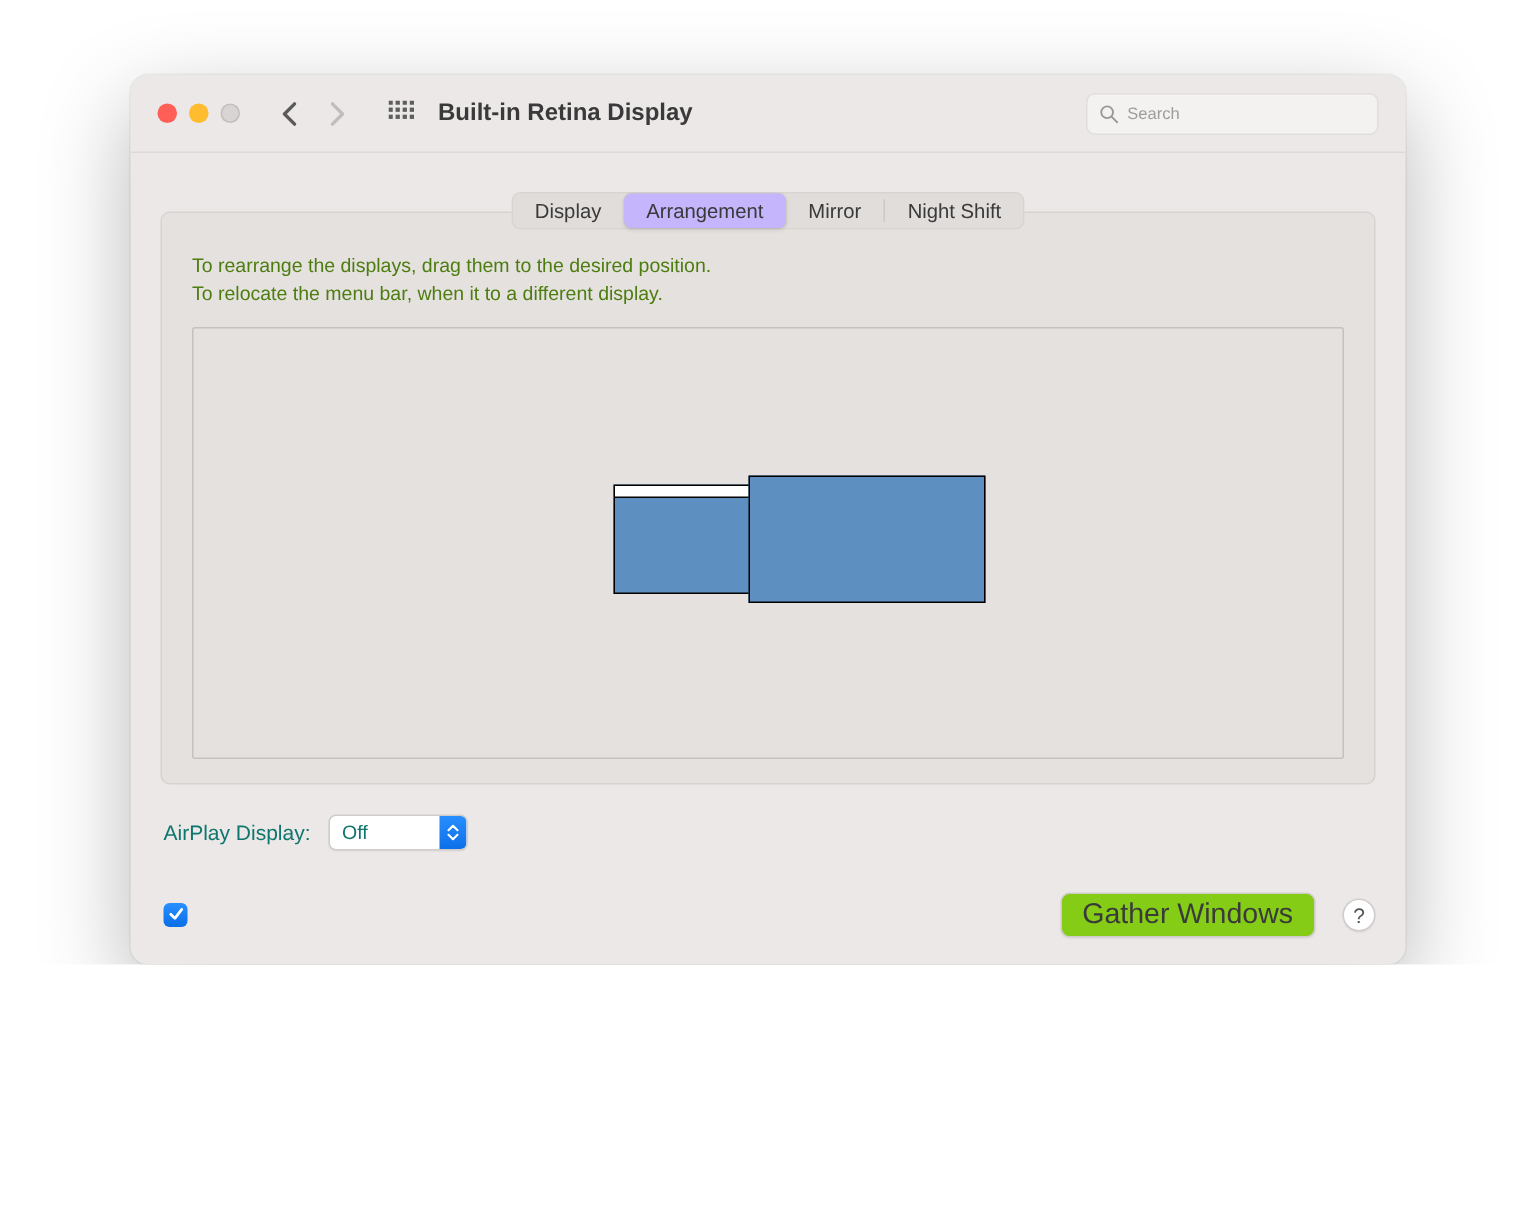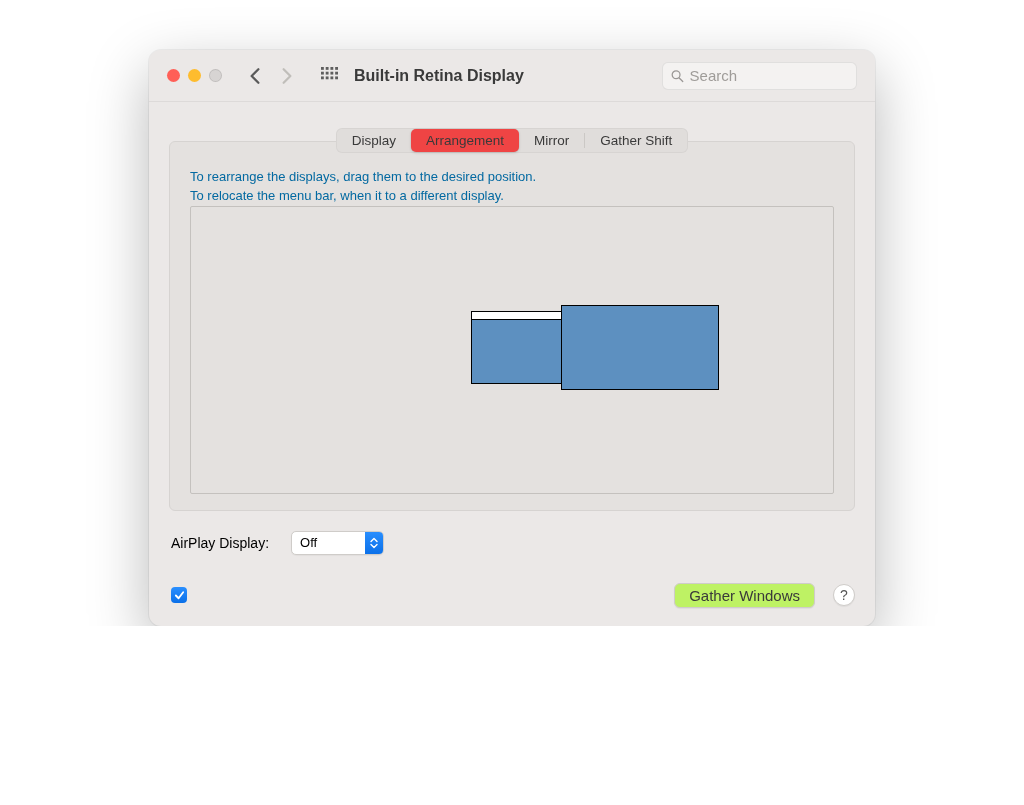--- a/index.html
+++ b/index.html
@@ -9,21 +9,21 @@
     }
     body {
       font-family: -apple-system, BlinkMacSystemFont, "Helvetica Neue", Arial, sans-serif;
       background: #fff;
       display: flex;
       align-items: flex-start;
       justify-content: center;
       padding-top: 50px;
     }
     .window {
-      width: 726px;
+      width: 850px;
       background: #ebe8e7;
       border-radius: 12px;
       box-shadow: 0 20px 60px rgba(0,0,0,0.28), 0 0 0 1px rgba(0,0,0,0.05);
       overflow: hidden;
     }
     .titlebar {
       height: 52px;
       display: flex;
       align-items: center;
       padding: 0 18px;
@@ -81,21 +81,21 @@
       border-radius: 6px;
       display: flex;
       align-items: center;
       padding: 0 8px;
       gap: 6px;
     }
     .searchbox input {
       border: none;
       outline: none;
       background: transparent;
-      font-size: 15px;
+      font-size: 11px;
       width: 100%;
       color: #000000;
     }
     .searchbox input::placeholder { color: #9f9c99; }
     .search-icon { color: #9a9795; }
 
     .content {
       padding: 26px 20px 18px 20px;
     }
     .tabs-wrap {
@@ -116,40 +116,41 @@
       padding: 0 15px;
       font-size: 13.5px;
       line-height: 23px;
       color: #3a3a3a;
       border-radius: 5px;
       position: relative;
       cursor: pointer;
       text-align: center;
     }
     .seg-item.active {
-      background: #ef4444;
+      background: #c4b5fd;
       box-shadow: 0 1px 3px rgba(0,0,0,0.12), 0 0 0 0.5px rgba(0,0,0,0.05);
     }
     .seg-divider {
       width: 1px;
       background: #cbc8c5;
       margin: 4px 0;
     }
 
     .panel {
       background: #e4e1df;
       border: 1px solid #d6d3d1;
       border-radius: 6px;
       margin-top: -12px;
       padding: 26px 20px 16px 20px;
     }
     .instructions {
       font-size: 13px;
-      color: #0369a1;
+      color: #4d7c0f;
       line-height: 1.45;
+      margin-bottom: 12px;
     }
     .arrange-area {
       height: 288px;
       background: #e4e1df;
       border: 1px solid #c4c1be;
       border-radius: 2px;
       position: relative;
     }
     .display-box {
       position: absolute;
@@ -192,25 +193,25 @@
       display: flex;
       align-items: center;
       justify-content: center;
       color: #fff;
       flex-shrink: 0;
     }
 
     .footer-row {
       display: flex;
       align-items: center;
-      gap: 22px;
+      gap: 12px;
       margin-top: 20px;
       margin-left: 2px;
       font-size: 14px;
-      color: #000000;
+      color: #0f766e;
     }
     .select-box {
       display: inline-flex;
       align-items: center;
       background: #fff;
       border: 1px solid #cfccc9;
       border-radius: 5px;
       height: 24px;
       padding-left: 8px;
       overflow: hidden;
@@ -237,25 +238,25 @@
       display: flex;
       align-items: center;
       gap: 8px;
       margin-top: 28px;
       margin-left: 2px;
       font-size: 14px;
       color: #3a3a3a;
     }
     .gather-btn {
       margin-left: auto;
-      background: #bef264;
+      background: #84cc16;
       border: 1px solid #cfccc9;
       border-radius: 6px;
       padding: 3px 14px;
-      font-size: 15px;
+      font-size: 19px;
       color: #3a3a3a;
       box-shadow: 0 1px 1px rgba(0,0,0,0.05);
       cursor: pointer;
     }
     .help-btn {
       width: 22px;
       height: 22px;
       border-radius: 50%;
       border: 1px solid #cfccc9;
       background: #fff;
@@ -320,21 +321,21 @@
     </div>
   </div>
 
   <div class="content">
     <div class="tabs-wrap">
       <div class="segmented">
         <div class="seg-item">Display</div>
         <div class="seg-item active">Arrangement</div>
         <div class="seg-item">Mirror</div>
         <div class="seg-divider"></div>
-        <div class="seg-item">Gather Shift</div>
+        <div class="seg-item">Night Shift</div>
       </div>
     </div>
 
     <div class="panel">
       <div class="instructions">
         <div>To rearrange the displays, drag them to the desired position.</div>
         <div>To relocate the menu bar, when it to a different display.</div>
       </div>
       <div class="arrange-area">
         <div class="display-box display-a">

